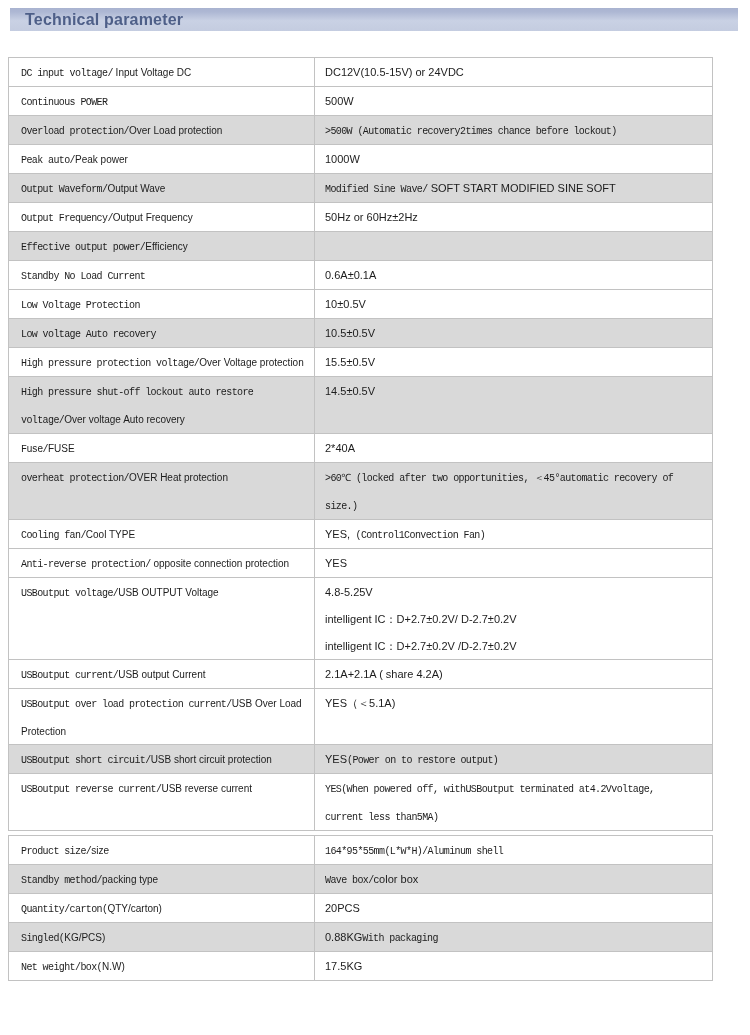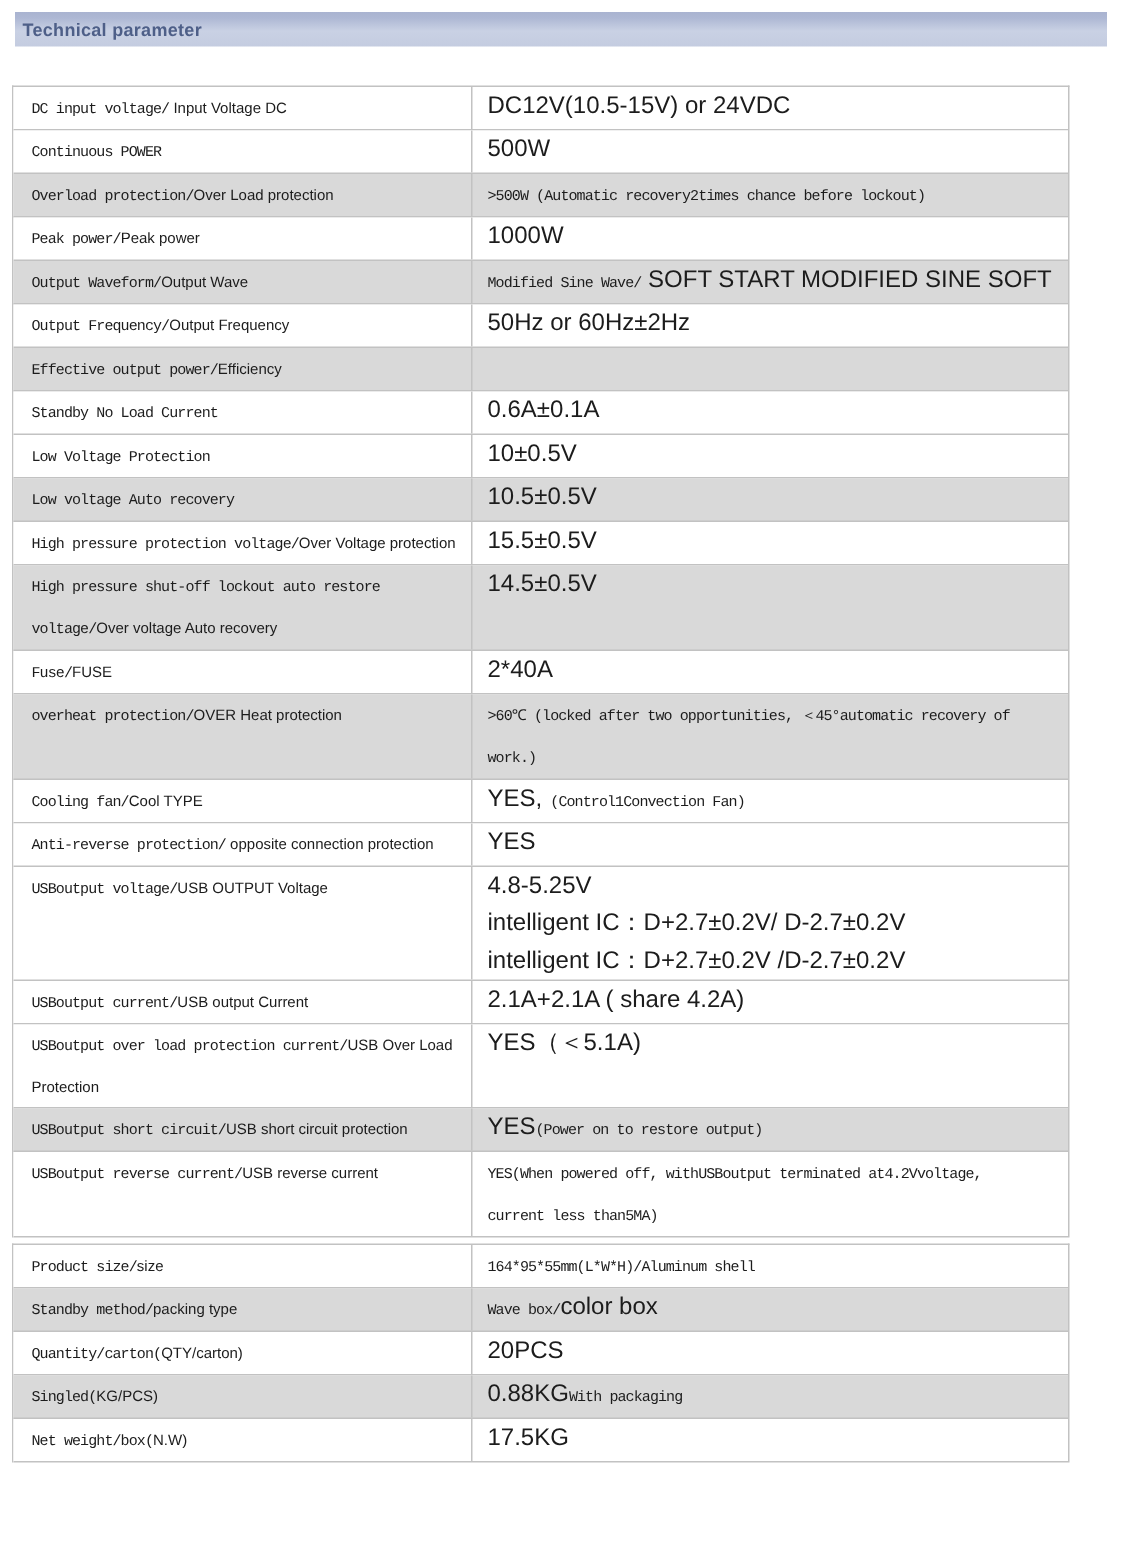--- a/index.html
+++ b/index.html
@@ -7,22 +7,22 @@
     width:750px;height:1035px;position:relative;background:#ffffff;
     font-family:"Liberation Sans",sans-serif;color:#1c1c1c;
     overflow:hidden;
   }
   .header-bar{
     position:absolute;left:10px;top:8px;width:728px;height:23px;
     background:linear-gradient(to bottom,#a9b3d0 0%,#aeb8d4 18%,#c9d1e4 55%,#c4cce0 100%);
     display:flex;align-items:center;
   }
   .header-bar .title{
-    font-size:12px;font-weight:bold;color:#4e5f88;
-    padding-left:5px;letter-spacing:0.2px;
+    font-size:16px;font-weight:bold;color:#4e5f88;
+    padding-left:15px;letter-spacing:0.2px;
   }
   .tables-wrap{position:absolute;left:8px;top:57px;width:705px;}
   .spec-table{
     width:705px;border:1px solid #c2c2c2;border-bottom:none;
     box-sizing:border-box;background:#fff;
   }
   .spec-table + .spec-table{margin-top:4px;}
   .row{
     display:flex;border-bottom:1px solid #c2c2c2;
     min-height:25px;background:#ffffff;
@@ -33,21 +33,21 @@
     width:306px;flex:0 0 306px;border-right:1px solid #c2c2c2;
     padding:0 2px 0 12px;
   }
   .val{flex:1;padding:0 4px 0 10px;}
   .line{line-height:25px;}
   .f-m{
     font-family:"Liberation Mono","DejaVu Sans Mono",monospace;
     font-size:10px;letter-spacing:-0.6px;
   }
   .lab .f-s{font-size:10px;}
-  .val .f-s{font-size:16px;}
+  .val .f-s{font-size:11px;}
 </style>
 </head>
 <body>
 
 <div class="header-bar">
   <span class="title">Technical parameter</span>
 </div>
 
 <div class="tables-wrap">
   <div class="spec-table" id="t0">
@@ -70,21 +70,21 @@
       <div class="row shade">
         <div class="cell lab">
           <div class="line"><span class="f-m">Overload protection/</span><span class="f-s">Over Load protection</span></div>
         </div>
         <div class="cell val">
           <div class="line"><span class="f-m">&gt;500W (Automatic recovery2times chance before lockout)</span></div>
         </div>
       </div>
       <div class="row">
         <div class="cell lab">
-          <div class="line"><span class="f-m">Peak power/</span><span class="f-s">Peak power</span></div>
+          <div class="line"><span class="f-m">Peak auto/</span><span class="f-s">Peak power</span></div>
         </div>
         <div class="cell val">
           <div class="line"><span class="f-s">1000W</span></div>
         </div>
       </div>
       <div class="row shade">
         <div class="cell lab">
           <div class="line"><span class="f-m">Output Waveform/</span><span class="f-s">Output Wave</span></div>
         </div>
         <div class="cell val">
@@ -151,21 +151,21 @@
         <div class="cell val">
           <div class="line"><span class="f-s">2*40A</span></div>
         </div>
       </div>
       <div class="row shade">
         <div class="cell lab">
           <div class="line"><span class="f-m">overheat protection/</span><span class="f-s">OVER Heat protection</span></div>
         </div>
         <div class="cell val">
           <div class="line"><span class="f-m">&gt;60℃ (locked after two opportunities, ＜45°automatic recovery of</span></div>
-          <div class="line"><span class="f-m">work.)</span></div>
+          <div class="line"><span class="f-m">size.)</span></div>
         </div>
       </div>
       <div class="row">
         <div class="cell lab">
           <div class="line"><span class="f-m">Cooling fan/</span><span class="f-s">Cool TYPE</span></div>
         </div>
         <div class="cell val">
           <div class="line"><span class="f-s">YES,</span><span class="f-m"> (Control1Convection Fan)</span></div>
         </div>
       </div>

